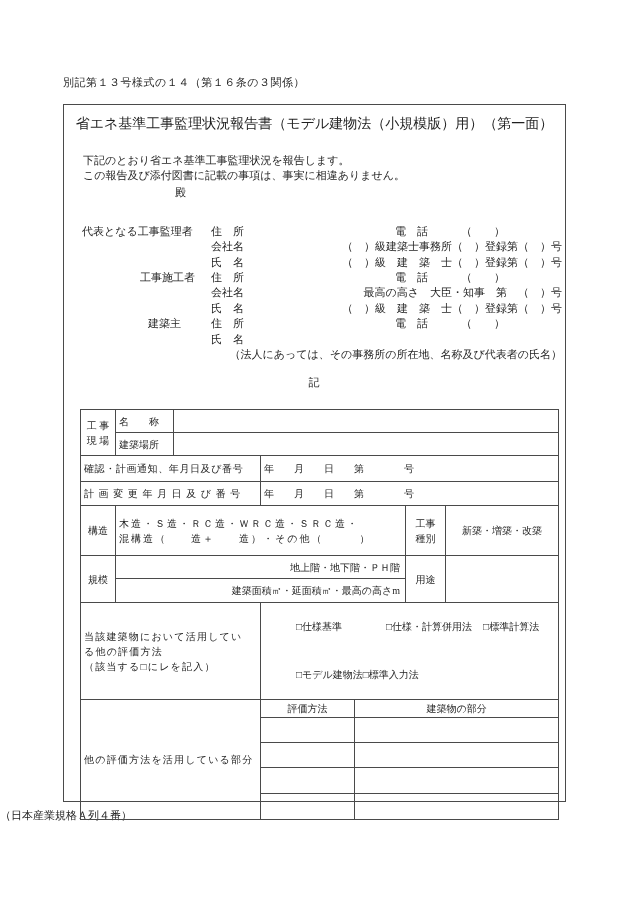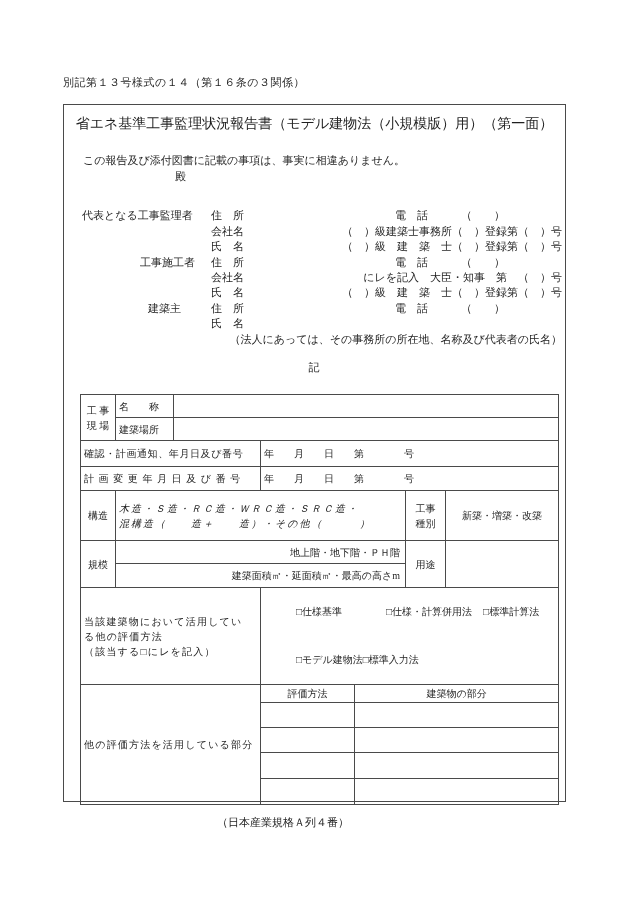--- a/index.html
+++ b/index.html
@@ -35,64 +35,65 @@
   }
   table.main td {
     border:1px solid #4a4a4a; vertical-align:middle;
     padding:0 3px; overflow:hidden; line-height:15px;
   }
   td.center { text-align:center; }
   td.vtop { vertical-align:top; padding-top:2px; }
   .h23{height:23px}.h24{height:24px}.h26{height:26px}.h50{height:50px}
   .h46{height:46px}.h18{height:18px}.h25{height:25px}
   .ls-wide { letter-spacing:4.6px; white-space:nowrap; }
-  .ls-med { letter-spacing:2px; white-space:nowrap;font-style:italic; }
+  .ls-med { letter-spacing:2px; white-space:nowrap; }
   .ls-sm { letter-spacing:0.6px; white-space:nowrap; }
   .ls-1 { letter-spacing:1.2px; }
   .date-val { padding-left:24px; white-space:pre; }
   .seg-row { display:flex; justify-content:flex-end; padding:0 2px; }
   .cbline { white-space:pre; padding-left:2px; line-height:16px; }
   .cb-gap44 { margin-right:44px; }
   .cb-gap11 { margin-right:11px; }
   .cb-gap22 { }
-  .jis-note { width:566px; text-align:center; margin-top:13px; }
+  .jis-note { width:566px; text-align:left; margin-top:6px; }
   .wrap-pre { white-space:pre; }
 </style>
 </head>
 <body>
 
 <div>
 
   <div class="form-number">別記第１３号様式の１４（第１６条の３関係）</div>
 
   <div class="outer-box">
 
     <div class="title">省エネ基準工事監理状況報告書（モデル建物法（小規模版）用）（第一面）</div>
 
     <div class="decl-block">
+      <div>下記のとおり省エネ基準工事監理状況を報告します。</div>
       <div>この報告及び添付図書に記載の事項は、事実に相違ありません。</div>
     </div>
 
     <div class="addressee">殿</div>
 
     <div class="parties">
       <div class="pline">
         <span class="role">代表となる工事監理者</span><span class="fld">住　所</span><span class="fill"></span><span class="rgt phone">電　話　　　（　　）</span>
       </div>
       <div class="pline">
         <span class="role"></span><span class="fld">会社名</span><span class="fill"></span><span class="rgt">（　）級建築士事務所（　）登録第（　）号</span>
       </div>
       <div class="pline">
         <span class="role"></span><span class="fld">氏　名</span><span class="fill"></span><span class="rgt">（　）級　建　築　士（　）登録第（　）号</span>
       </div>
       <div class="pline">
         <span class="role ind1">工事施工者</span><span class="fld">住　所</span><span class="fill"></span><span class="rgt phone">電　話　　　（　　）</span>
       </div>
       <div class="pline">
-        <span class="role"></span><span class="fld">会社名</span><span class="fill"></span><span class="rgt">にレを記入　大臣・知事　第　（　）号</span>
+        <span class="role"></span><span class="fld">会社名</span><span class="fill"></span><span class="rgt">最高の高さ　大臣・知事　第　（　）号</span>
       </div>
       <div class="pline">
         <span class="role"></span><span class="fld">氏　名</span><span class="fill"></span><span class="rgt">（　）級　建　築　士（　）登録第（　）号</span>
       </div>
       <div class="pline">
         <span class="role ind2">建築主</span><span class="fld">住　所</span><span class="fill"></span><span class="rgt phone">電　話　　　（　　）</span>
       </div>
       <div class="pline">
         <span class="role"></span><span class="fld">氏　名</span><span class="fill"></span><span class="rgt"></span>
       </div>

